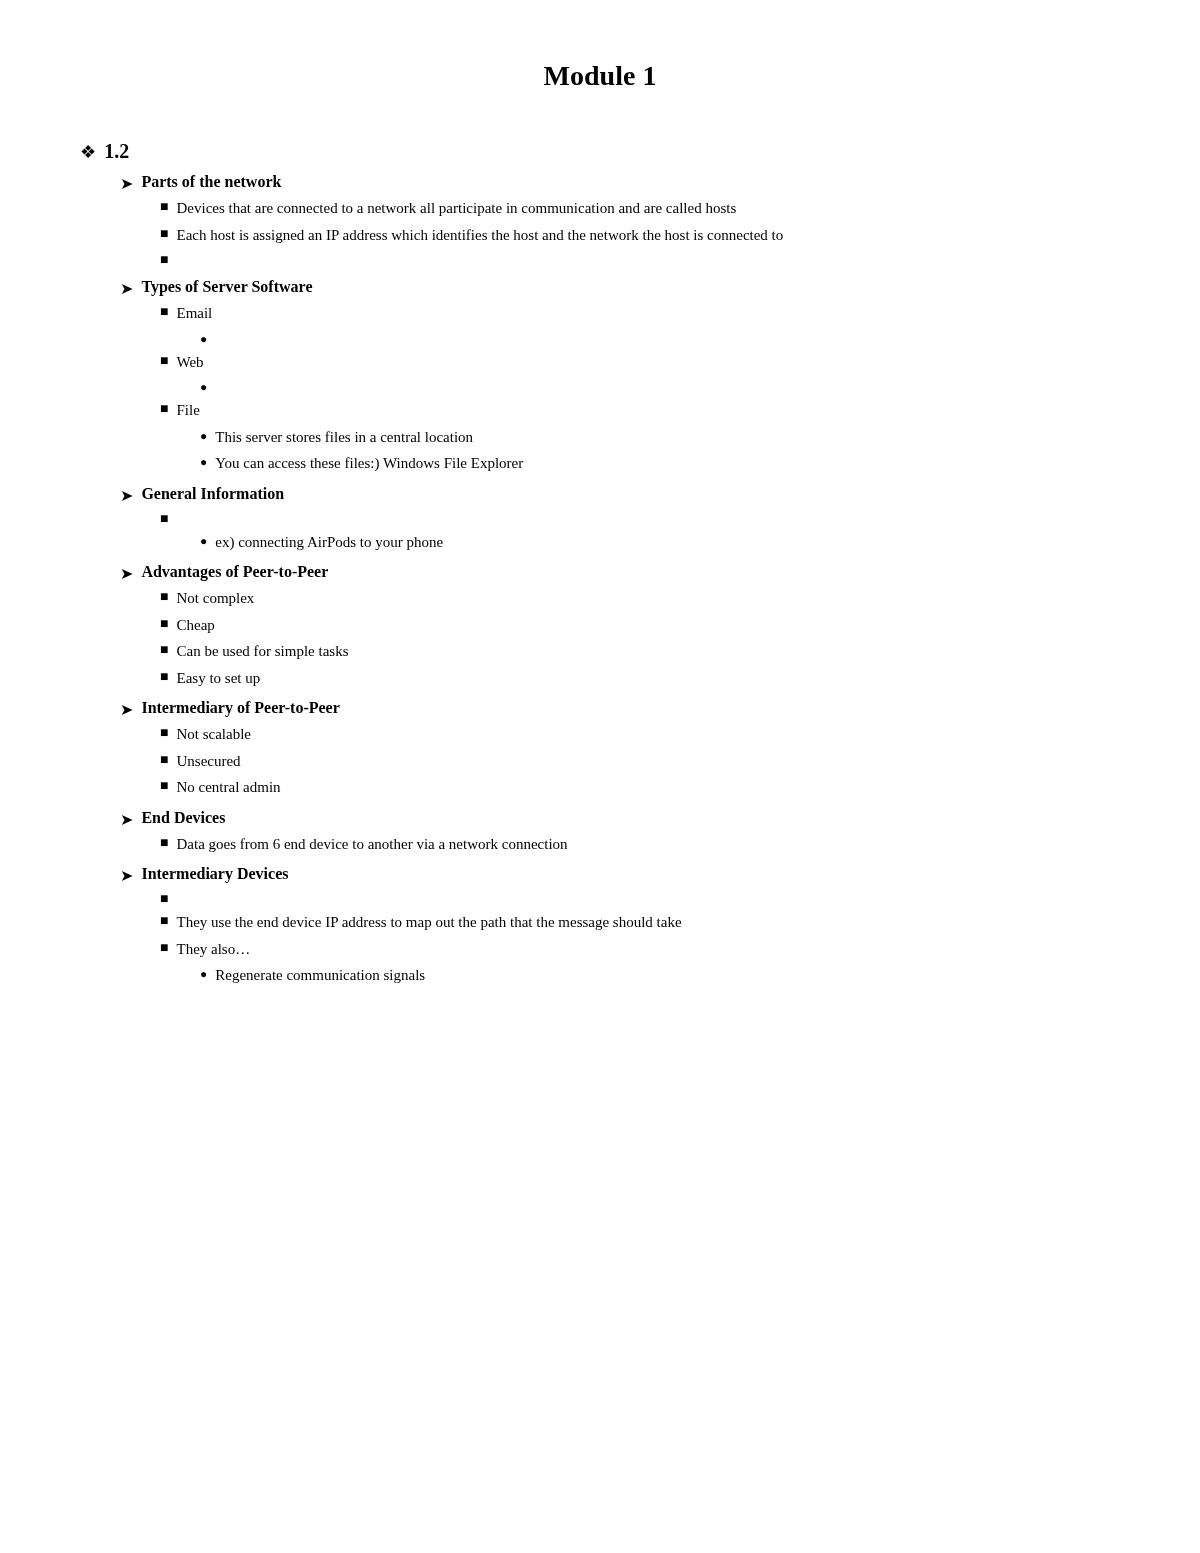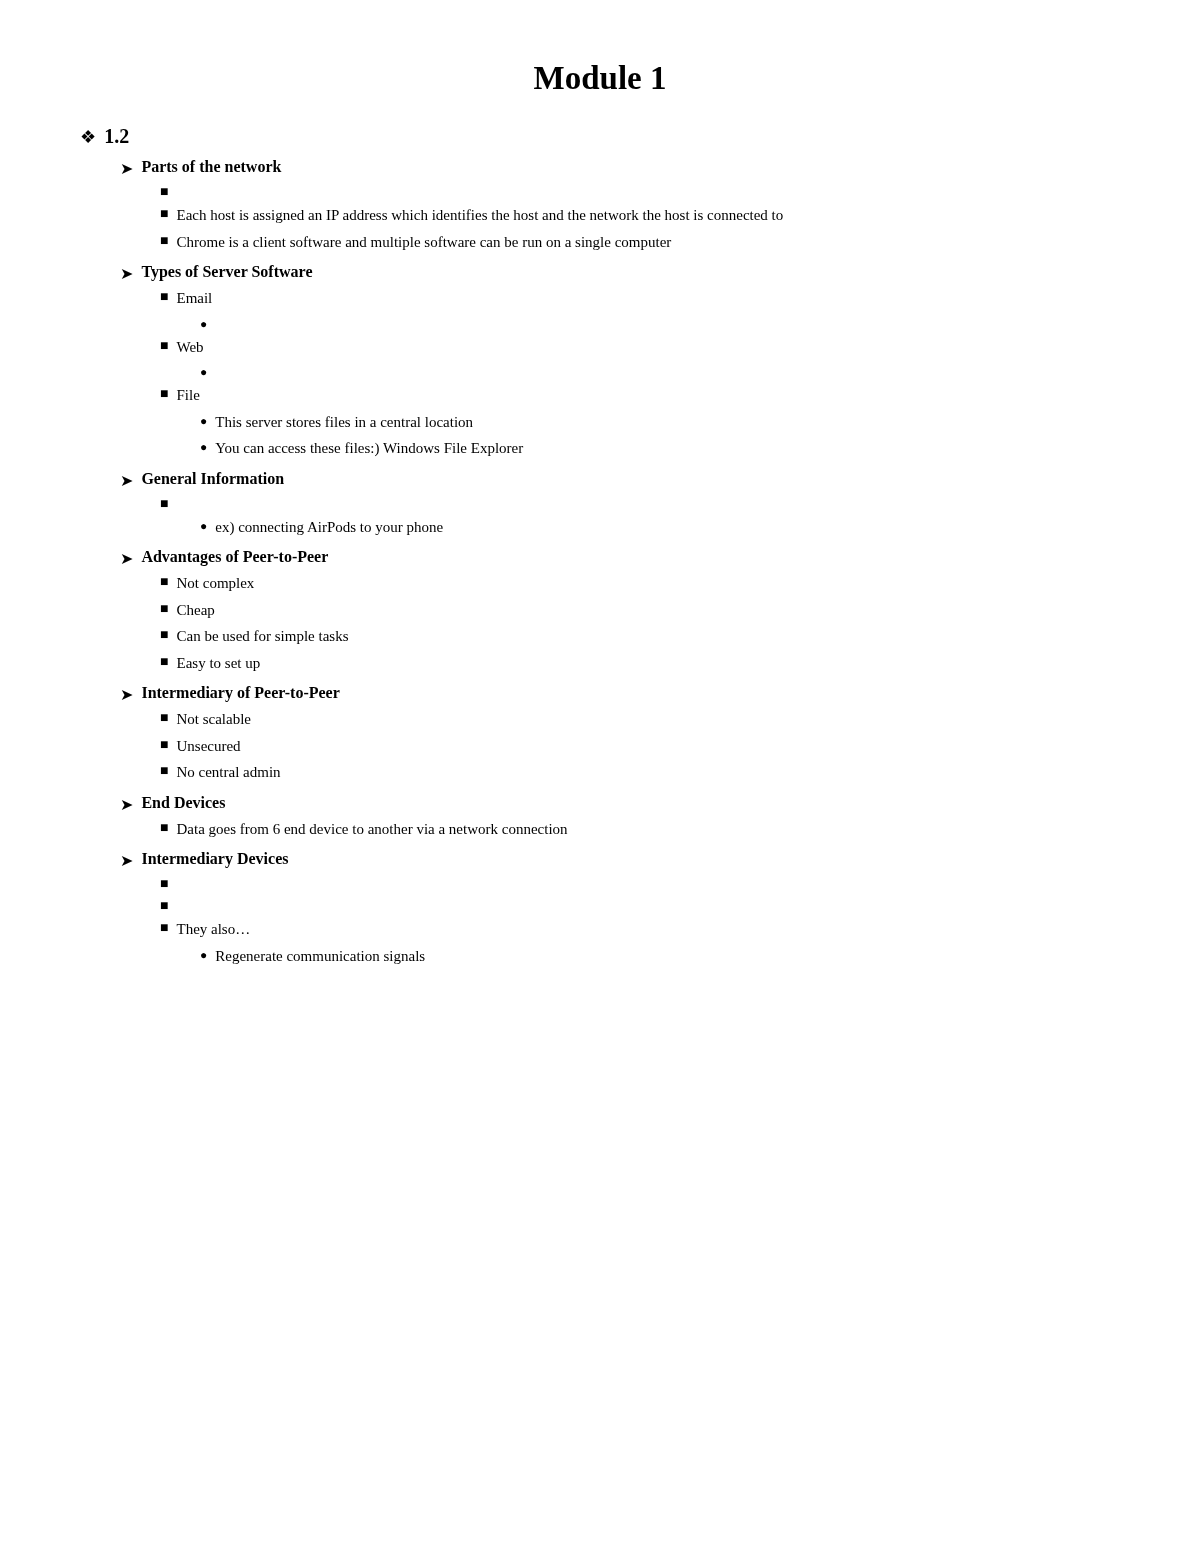--- a/index.html
+++ b/index.html
@@ -13,23 +13,23 @@
       font-family: 'Times New Roman', Times, serif;
       font-size: 16px;
       color: #000000;
       width: 1200px;
       min-height: 1553px;
       padding: 60px 80px;
     }
 
     .page-title {
       text-align: center;
-      font-size: 33px;
+      font-size: 28px;
       font-weight: bold;
-      margin-bottom: 28px;
+      margin-bottom: 48px;
       font-family: 'Times New Roman', Times, serif;
     }
 
     .diamond-bullet {
       color: #000;
       margin-right: 8px;
       font-size: 18px;
     }
 
     .section-number {
@@ -121,28 +121,28 @@
     <span class="diamond-bullet">❖</span>
     <span class="section-number">1.2</span>
   </div>
 
   <div class="level1 arrow-item">
     <span class="arrow">➤</span>
     <span class="arrow-label">Parts of the network</span>
   </div>
   <div class="level2 square-item">
     <span class="square-bullet">■</span>
+    <span class="text-content">Devices that are connected to a network all participate in communication and are called hosts</span>
   </div>
   <div class="level2 square-item">
     <span class="square-bullet">■</span>
     <span class="text-content">Each host is assigned an IP address which identifies the host and the network the host is connected to</span>
   </div>
   <div class="level2 square-item">
     <span class="square-bullet">■</span>
-    <span class="text-content">Chrome is a client software and multiple software can be run on a single computer</span>
   </div>
 
   <div class="level1 arrow-item">
     <span class="arrow">➤</span>
     <span class="arrow-label">Types of Server Software</span>
   </div>
 
   <div class="level2 square-item">
     <span class="square-bullet">■</span>
     <span class="text-content">Email</span>
@@ -233,20 +233,21 @@
 
   <div class="level1 arrow-item">
     <span class="arrow">➤</span>
     <span class="arrow-label">Intermediary Devices</span>
   </div>
   <div class="level2 square-item">
     <span class="square-bullet">■</span>
   </div>
   <div class="level2 square-item">
     <span class="square-bullet">■</span>
+    <span class="text-content">They use the end device IP address to map out the path that the message should take</span>
   </div>
   <div class="level2 square-item">
     <span class="square-bullet">■</span>
     <span class="text-content">They also…</span>
   </div>
   <div class="level3 circle-item">
     <span class="circle-bullet">●</span>
     <span class="text-content">Regenerate communication signals</span>
   </div>
 

